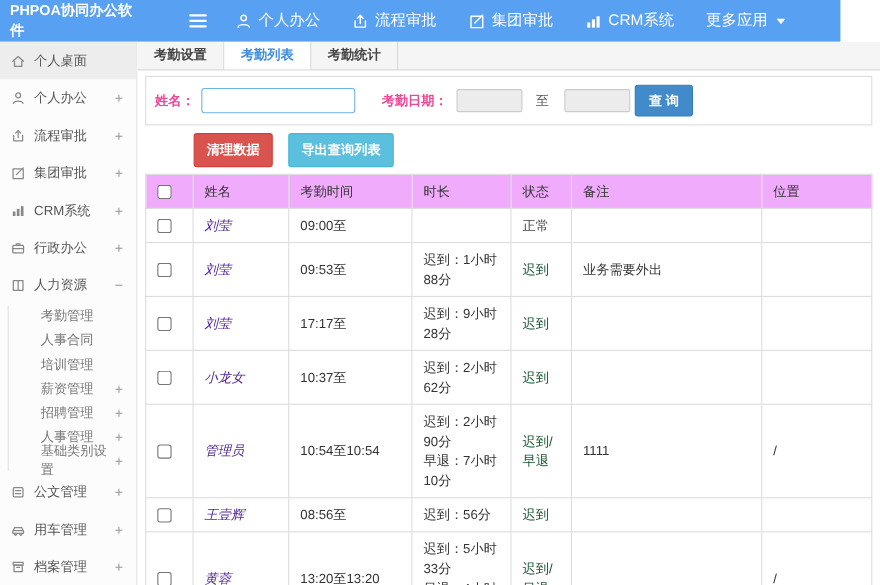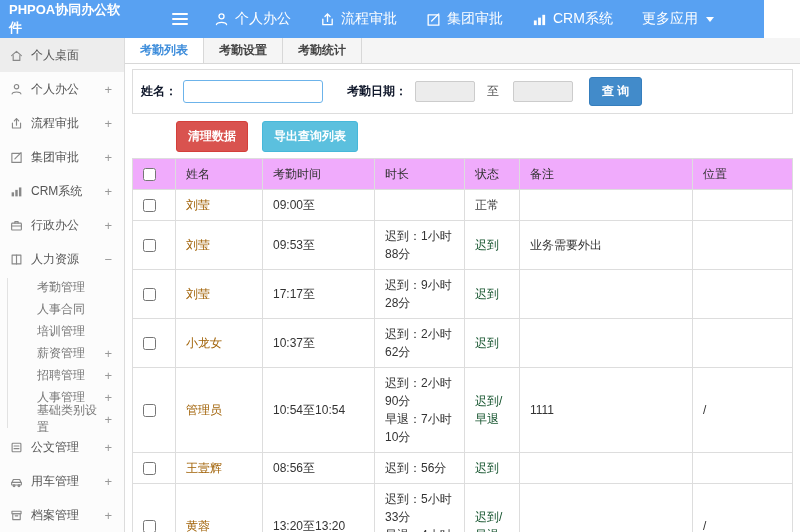--- a/index.html
+++ b/index.html
@@ -28,40 +28,40 @@
   .sub-list { position:relative; padding-left:16px; }
   .sub-list:before { content:""; position:absolute; left:7px; top:2px; bottom:2px; border-left:1px solid #e2e2e2; }
   .sub-item { height:22px; display:flex; align-items:center; padding:0 12px 0 21px; color:#777; cursor:pointer; }
   
   .main { position:absolute; top:38px; left:125px; right:0; bottom:0; overflow:hidden; background:#fff; }
   .tabbar { height:26px; background:#f5f5f5; border-bottom:1px solid #d8d8d8; display:flex; }
   .tab { padding:0 15px; line-height:25px; border-right:1px solid #d8d8d8; color:#444;
     font-weight:bold; cursor:pointer; }
   .tab.active { background:#fff; color:#3e8ddb; }
   .search-panel { margin:5px 7px 0; border:1px solid #ddd; padding:7px 8px; display:flex; align-items:center; }
-  .search-panel label { font-weight:bold; color:#0f172a; white-space:nowrap; }
+  .search-panel label { font-weight:bold; color:#ec4899; white-space:nowrap; }
   .name-input { width:140px; height:23px; border:1px solid #6cb3ea; border-radius:3px;
     margin-left:6px; padding:0 5px; outline:none; font-size:12px; }
   .date-label { margin-left:24px; }
   .date-input { width:60px; height:21px; background:#ececec; border:1px solid #ccc;
     border-radius:2px; margin-left:8px; font-size:12px; padding:0 4px; }
   .to-label { margin:0 6px 0 12px; color:#555; }
   .btn { color:#fff; border-radius:3px; font-size:12px; font-weight:bold; cursor:pointer; white-space:nowrap; }
-  .query-btn { margin-left:16px; background:#428bca; border:1px solid #357ebd; padding:5px 12px; }
+  .query-btn { margin-left:4px; background:#428bca; border:1px solid #357ebd; padding:5px 12px; }
   .actions { margin:7px 7px 6px; display:flex; gap:14px; }
   .btn-danger { background:#d9534f; border:1px solid #d43f3a; padding:6px 11px;margin-left:44px; }
   .btn-info  { background:#5bc0de; border:1px solid #46b8da; padding:6px 11px; }
   
   table.grid { border-collapse:collapse; table-layout:fixed; width:calc(100% - 14px); margin:2px 7px 0; }
   .grid th, .grid td { border:1px solid #ddd; padding:6px 10px; text-align:left;
     font-size:12px; line-height:18px; font-weight:normal; vertical-align:middle; }
   .grid th { background:#f0abfc; color:#333; }
   .c-check { text-align:center; padding:6px 4px; }
   .c-check input { margin:0; vertical-align:middle; }
-  .name-link { color:#a16207; text-decoration:none; cursor:pointer; }
+  .name-link { color:#4c1d95; text-decoration:none; cursor:pointer;font-style:italic; }
   .c-dur { white-space:pre-line; }
   .status-late { color:#14532d; }
   .status-normal { color:#444; }
 </style>
 </head>
 <body>
 
 <header class="top-header">
   <div class="logo">PHPOA协同办公软件</div>
   <span class="burger">
@@ -257,22 +257,22 @@
           <rect x="8.8" y="8.8" width="4.6" height="4.6"></rect>
         </svg>
       </span>
       <span>项目管理</span>
       <span class="toggle">+</span>
     </div>
   </aside>
 
 <main class="main">
   <div class="tabbar">
+      <div class="tab">考勤设置</div>
       <div class="tab active">考勤列表</div>
-      <div class="tab">考勤设置</div>
       <div class="tab">考勤统计</div>
     </div>
 
   <div class="search-panel">
     <label>姓名：</label>
     <input class="name-input" type="text" value="" style="">
     <label class="date-label">考勤日期：</label>
     <input class="date-input" type="text" value="" style="">
     <span class="to-label">至</span>
     <input class="date-input" type="text" value="" style="">

